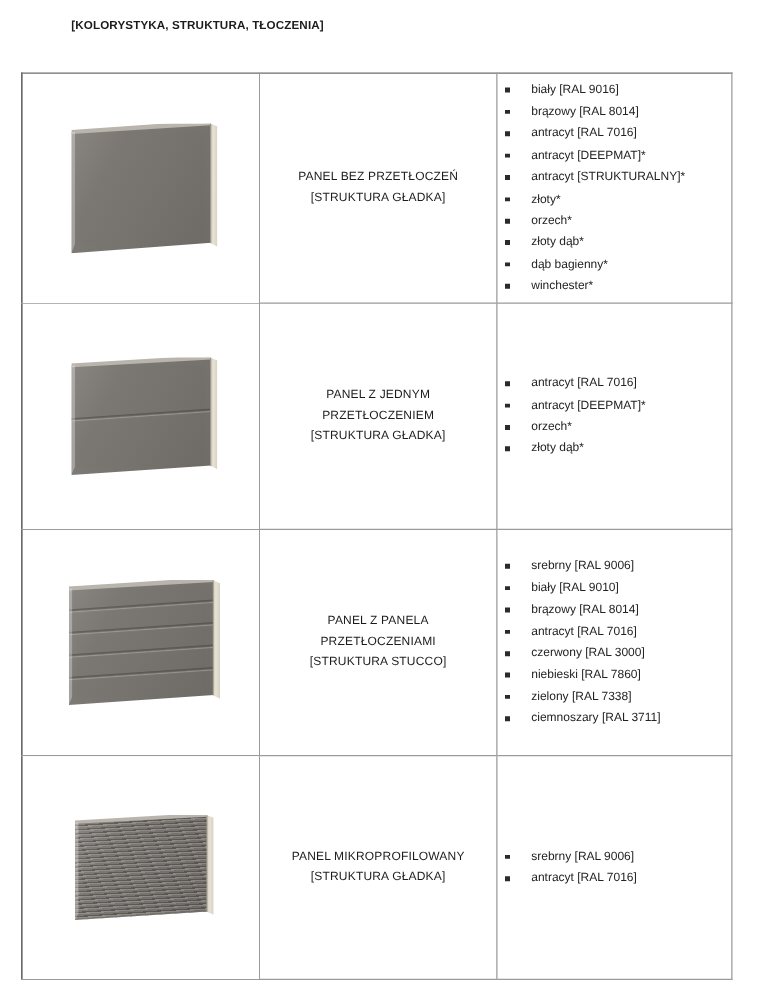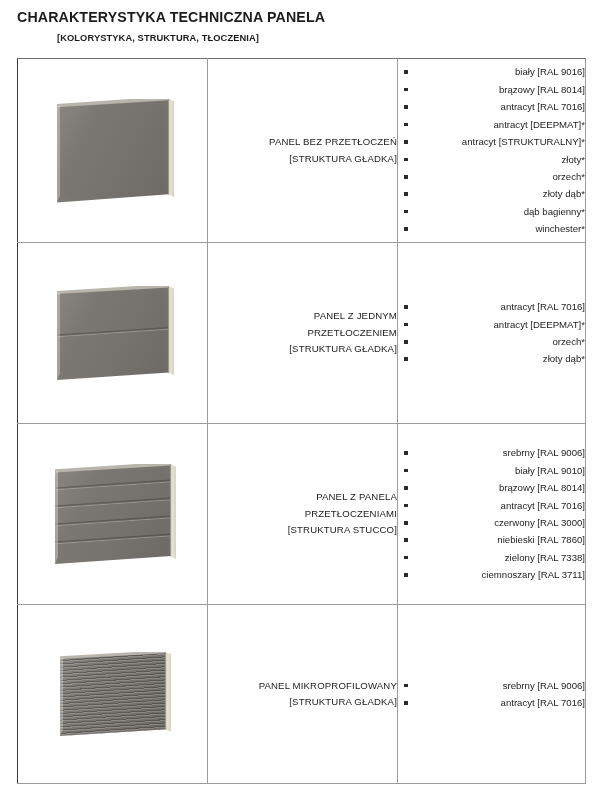--- a/index.html
+++ b/index.html
@@ -58,21 +58,20 @@
     width: 568px;
     border-collapse: collapse;
     table-layout: fixed;
     background: #ffffff;
   }
   .spec-table td {
     border: 1px solid #9b9b9b;
     vertical-align: middle;
     padding: 0;
     background: #ffffff;
-    text-align: right;
   }
   .spec-table tr > td:first-child { border-left-color: #3a3a3a; }
   .spec-table tr:first-child > td { border-top-color: #6d6d6d; }
 
   .col-figure { width: 190px; }
   .col-name   { width: 190px; }
   .col-colors { width: 188px; }
 
   
   .figure-cell {
@@ -227,21 +226,20 @@
     height: 3.6px;
     background: #2b2b2b;
   }
 </style>
 </head>
 <body>
 
 <div class="page">
 
   <div class="doc-header">
-    <h1 class="doc-title">CHARAKTERYSTYKA TECHNICZNA PANELA</h1>
     <p class="doc-subtitle">[KOLORYSTYKA, STRUKTURA, TŁOCZENIA]</p>
   </div>
 
   <table class="spec-table">
     <colgroup>
       <col class="col-figure">
       <col class="col-name">
       <col class="col-colors">
     </colgroup>
     <tbody>

